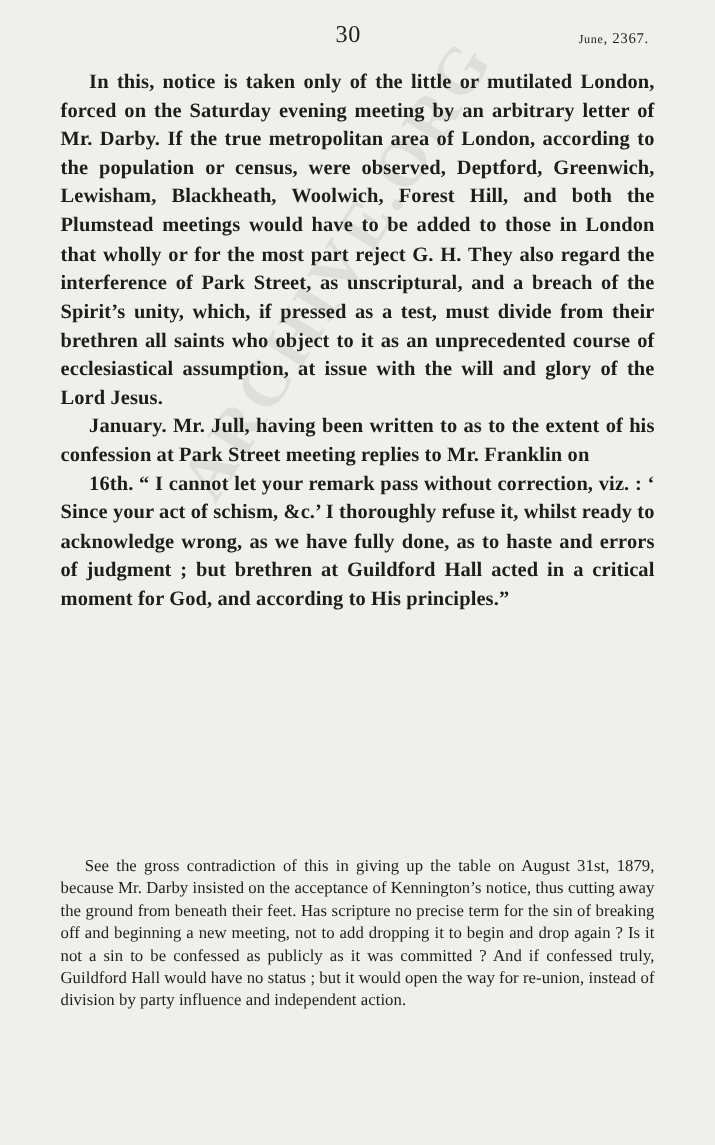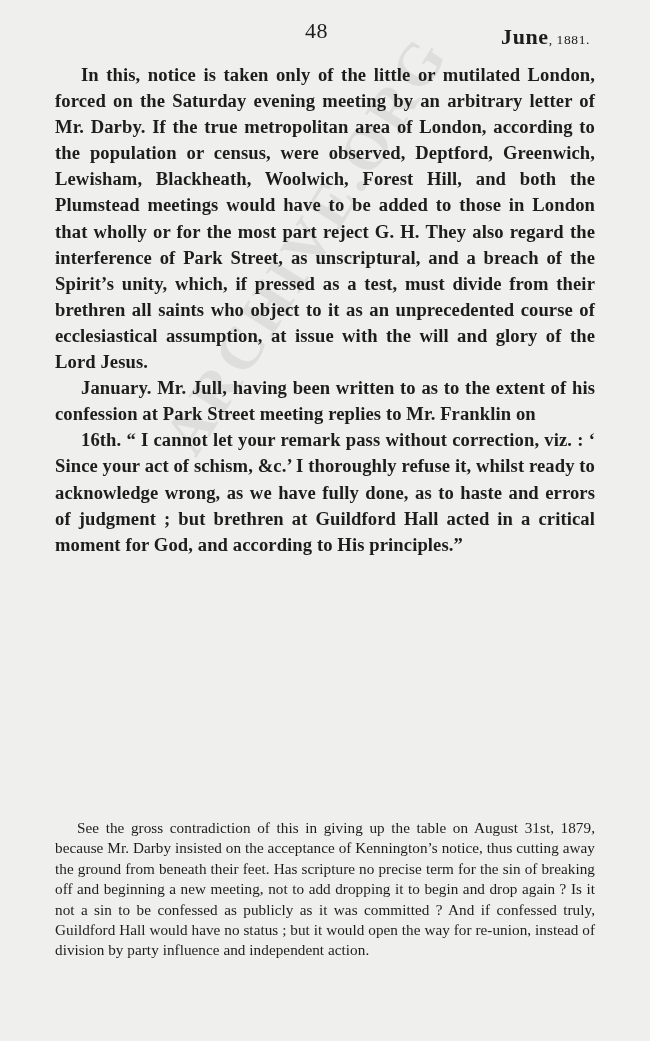--- a/index.html
+++ b/index.html
@@ -53,22 +53,21 @@
     letter-spacing: 0.5px;
   }
   .issue-date {
     position: absolute;
     right: 0;
     top: 6px;
     font-size: 17px;
     letter-spacing: 0.6px;
   }
   .issue-date .sc {
-    font-size: 22px;
-    font-weight: bold;
+    font-size: 11px;
   }
   .issue-date .small {
     font-size: 13.5px;
     letter-spacing: 0.6px;
   }
   .body {
     position: absolute;
     top: 62px;
     left: 55px;
     width: 540px;
@@ -80,21 +79,21 @@
     text-align: justify;
     text-justify: inter-word;
     letter-spacing: 0.1px;
   }
   p.indent {
     text-indent: 26px;
     font-weight: bold;
   }
   .footnote {
     position: absolute;
-    top: 818px;
+    top: 778px;
     left: 55px;
     width: 540px;
   }
   .footnote p {
     margin: 0;
     font-size: 15.2px;
     line-height: 20.4px;
     text-align: justify;
     letter-spacing: 0.05px;
   }
@@ -103,23 +102,23 @@
   }
 </style>
 </head>
 <body>
 
 <div class="page">
 
   <div class="watermark">ARCHIVE.ORG</div>
 
   <div class="header">
-    <div class="page-number">48</div>
+    <div class="page-number">30</div>
     <div class="issue-date">
-      <span class="sc">June</span><span class="small">, 1881.</span>
+      <span class="sc">June</span><span class="small">, 2367.</span>
     </div>
   </div>
 
   <div class="body">
     <p class="para indent">In this, notice is taken only of the little or mutilated London, forced on the Saturday evening meeting by an arbitrary letter of Mr. Darby. If the true metropolitan area of London, according to the population or census, were observed, Deptford, Greenwich, Lewisham, Blackheath, Woolwich, Forest Hill, and both the Plumstead meetings would have to be added to those in London that wholly or for the most part reject G. H. They also regard the interference of Park Street, as unscriptural, and a breach of the Spirit’s unity, which, if pressed as a test, must divide from their brethren all saints who object to it as an unprecedented course of ecclesiastical assumption, at issue with the will and glory of the Lord Jesus.</p>
     <p class="para indent">January. Mr. Jull, having been written to as to the extent of his confession at Park Street meeting replies to Mr. Franklin on</p>
     <p class="para indent">16th. “ I cannot let your remark pass without correction, viz. : ‘ Since your act of schism, &amp;c.’ I thoroughly refuse it, whilst ready to acknowledge wrong, as we have fully done, as to haste and errors of judgment ; but brethren at Guildford Hall acted in a critical moment for God, and according to His principles.”</p>
   </div>
 
   <div class="footnote">

